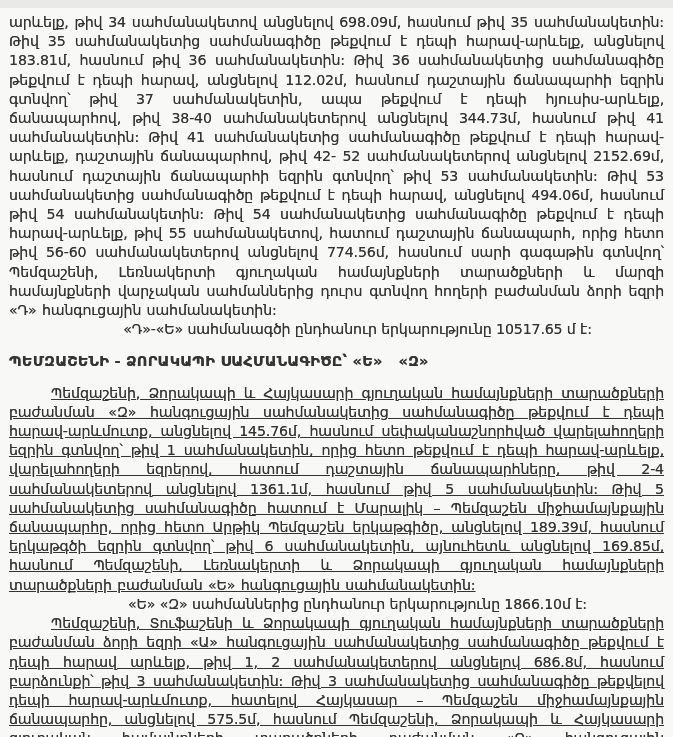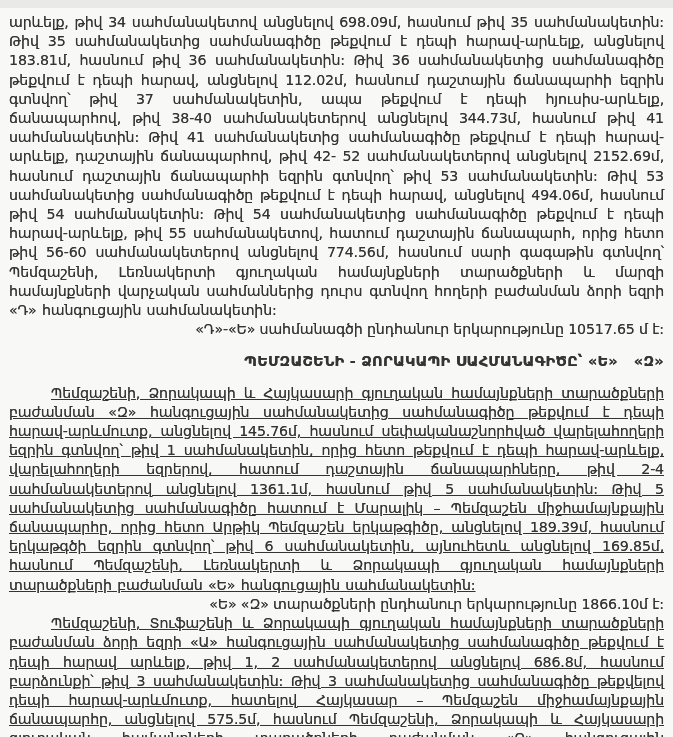--- a/index.html
+++ b/index.html
@@ -28,43 +28,43 @@
     text-align: justify;
     word-spacing: 1px;
   }
   .para.indent {
     text-indent: 42px;
     text-decoration: underline;
   }
   .length-line {
     margin: 0;
     text-indent: 42px;
-    text-align: right;
+    text-align: center;
     white-space: pre-wrap;
   }
   .heading {
     margin: 12px 0 13px 0;
     font-size: 14.6px;
     font-weight: bold;
-    text-align: right;
+    text-align: left;
     letter-spacing: 0.2px;
     white-space: pre-wrap;
   }
 </style>
 </head>
 <body>
 
 <div class="page">
 
   <p class="para">արևելք, թիվ 34 սահմանակետով անցնելով 698.09մ, հասնում թիվ 35 սահմանակետին: Թիվ 35 սահմանակետից սահմանագիծը թեքվում է դեպի հարավ-արևելք, անցնելով 183.81մ, հասնում թիվ 36 սահմանակետին: Թիվ 36 սահմանակետից սահմանագիծը թեքվում է դեպի հարավ, անցնելով 112.02մ, հասնում դաշտային ճանապարհի եզրին գտնվող՝ թիվ 37 սահմանակետին, ապա թեքվում է դեպի հյուսիս-արևելք, ճանապարհով, թիվ 38-40 սահմանակետերով անցնելով 344.73մ, հասնում թիվ 41 սահմանակետին: Թիվ 41 սահմանակետից սահմանագիծը թեքվում է դեպի հարավ-արևելք, դաշտային ճանապարհով, թիվ 42- 52 սահմանակետերով անցնելով 2152.69մ, հասնում դաշտային ճանապարհի եզրին գտնվող՝ թիվ 53 սահմանակետին: Թիվ 53 սահմանակետից սահմանագիծը թեքվում է դեպի հարավ, անցնելով 494.06մ, հասնում թիվ 54 սահմանակետին: Թիվ 54 սահմանակետից սահմանագիծը թեքվում է դեպի հարավ-արևելք, թիվ 55 սահմանակետով, հատում դաշտային ճանապարհ, որից հետո թիվ 56-60 սահմանակետերով անցնելով 774.56մ, հասնում սարի գագաթին գտնվող՝ Պեմզաշենի, Լեռնակերտի գյուղական համայնքների տարածքների և մարզի համայնքների վարչական սահմաններից դուրս գտնվող հողերի բաժանման ձորի եզրի «Դ» հանգուցային սահմանակետին:</p>
 
   <p class="length-line">«Դ»-«Ե» սահմանագծի ընդհանուր երկարությունը 10517.65 մ է:</p>
 
   <h2 class="heading">ՊԵՄԶԱՇԵՆԻ - ՁՈՐԱԿԱՊԻ ՍԱՀՄԱՆԱԳԻԾԸ՝ «Ե»   «Զ»</h2>
 
   <p class="para indent">Պեմզաշենի, Ձորակապի և Հայկասարի գյուղական համայնքների տարածքների բաժանման «Զ» հանգուցային սահմանակետից սահմանագիծը թեքվում է դեպի հարավ-արևմուտք, անցնելով 145.76մ, հասնում սեփականաշնորհված վարելահողերի եզրին գտնվող՝ թիվ 1 սահմանակետին, որից հետո թեքվում է դեպի հարավ-արևելք, վարելահողերի եզրերով, հատում դաշտային ճանապարհները, թիվ 2-4 սահմանակետերով անցնելով 1361.1մ, հասնում թիվ 5 սահմանակետին: Թիվ 5 սահմանակետից սահմանագիծը հատում է Մարալիկ – Պեմզաշեն միջհամայնքային ճանապարհը, որից հետո Արթիկ Պեմզաշեն երկաթգիծը, անցնելով 189.39մ, հասնում երկաթգծի եզրին գտնվող՝ թիվ 6 սահմանակետին, այնուհետև անցնելով 169.85մ, հասնում Պեմզաշենի, Լեռնակերտի և Ձորակապի գյուղական համայնքների տարածքների բաժանման «Ե» հանգուցային սահմանակետին:</p>
 
-  <p class="length-line">«Ե» «Զ» տարածքների ընդհանուր երկարությունը 1866.10մ է:</p>
+  <p class="length-line">«Ե» «Զ» սահմաններից ընդհանուր երկարությունը 1866.10մ է:</p>
 
 
   <p class="para indent">Պեմզաշենի, Տուֆաշենի և Ձորակապի գյուղական համայնքների տարածքների բաժանման ձորի եզրի «Ա» հանգուցային սահմանակետից սահմանագիծը թեքվում է դեպի հարավ արևելք, թիվ 1, 2 սահմանակետերով անցնելով 686.8մ, հասնում բարձունքի՝ թիվ 3 սահմանակետին: Թիվ 3 սահմանակետից սահմանագիծը թեքվելով դեպի հարավ-արևմուտք, հատելով Հայկասար – Պեմզաշեն միջհամայնքային ճանապարհը, անցնելով 575.5մ, հասնում Պեմզաշենի, Ձորակապի և Հայկասարի գյուղական համայնքների տարածքների բաժանման «Զ» հանգուցային սահմանակետին:</p>
 
 </div>
 
 </body></html>

